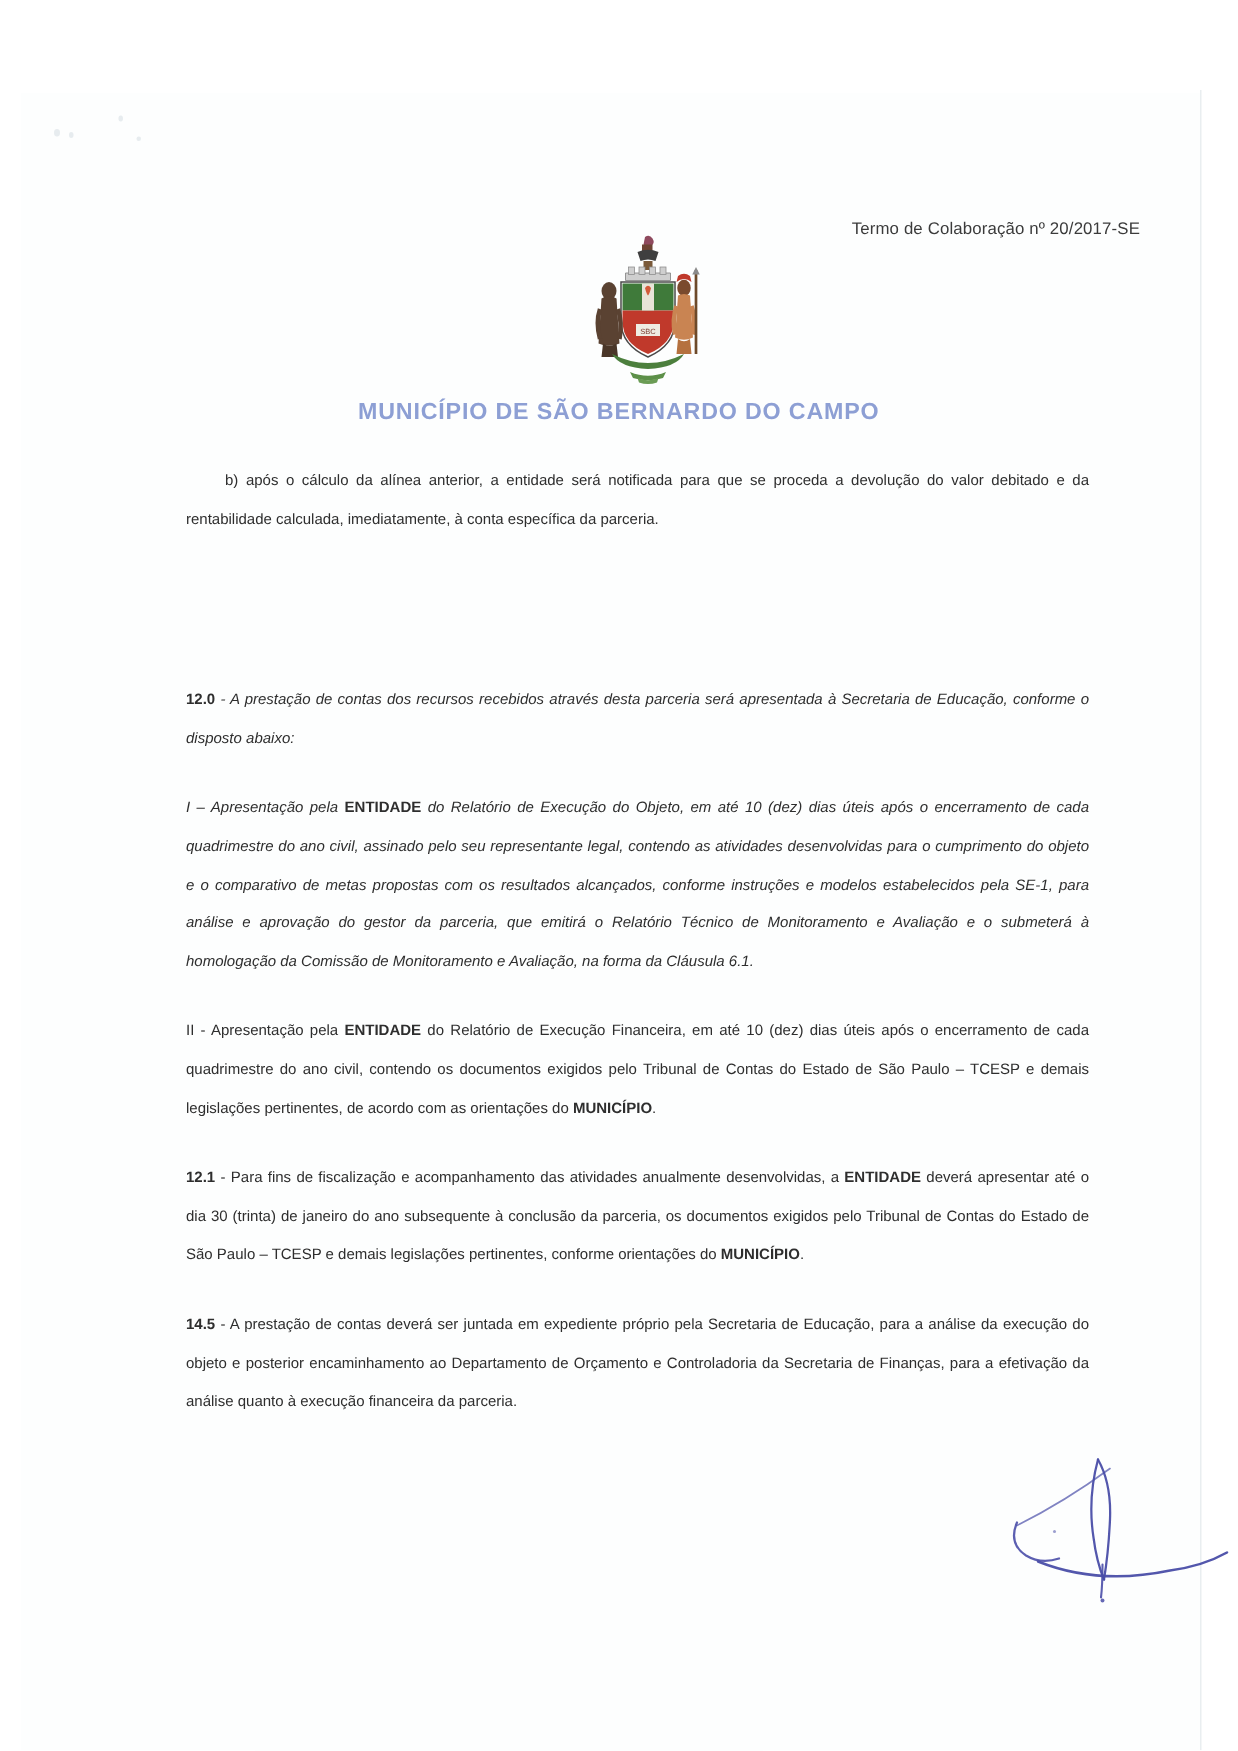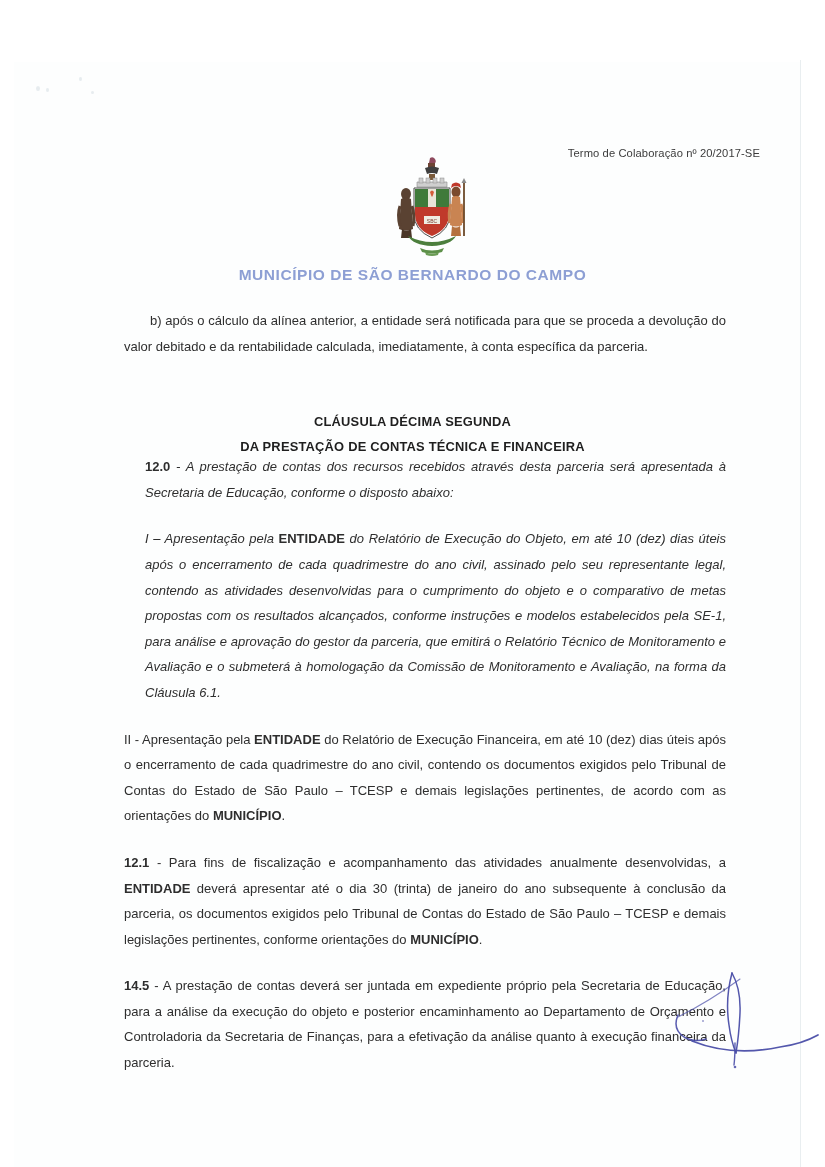--- a/index.html
+++ b/index.html
@@ -87,28 +87,28 @@
 
   
   .body-area {
     position: absolute;
     left: 124px;
     top: 308px;
     width: 602px;
   }
   p.para {
     margin: 0 0 21px 0;
-    font-size: 13px;
+    font-size: 10px;
     line-height: 25.6px;
     color: #2e2e2e;
     text-align: justify;
     text-indent: 0;
   }
   p.para.indent { text-indent: 26px; }
-  p.para.italic { font-style: italic; margin-left: 21px; }
+  p.para.italic { font-style: italic; }
   .b { font-weight: bold; font-style: normal; }
 
   .clause-title {
     position: absolute;
     left: 0;
     top: 409px;
     width: 825px;
     text-align: center;
     font-size: 12.9px;
     font-weight: bold;
@@ -187,24 +187,20 @@
         <path d="M72 22 l-2.5 5 h5 z" fill="#8a8a8a"></path>
 
         <path d="M16 80 q24 12 48 0 q-5 9 -24 10 q-19 -1 -24 -10 z" fill="#4c7f3d"></path>
         <path d="M28 92 q12 5 24 0 l-2 4 q-10 3 -20 0 z" fill="#5d9049"></path>
         <path d="M33 96 q7 3 14 0 l-1 3 q-6 2 -12 0 z" fill="#6b9c55"></path>
       </svg>
     </div>
 
     <div class="municipality">MUNICÍPIO DE SÃO BERNARDO DO CAMPO</div>
 
-    <div class="clause-title">
-      <div>CLÁUSULA DÉCIMA SEGUNDA</div>
-      <div>DA PRESTAÇÃO DE CONTAS TÉCNICA E FINANCEIRA</div>
-    </div>
 
     <div class="body-area">
 
       <p class="para indent">b) após o cálculo da alínea anterior, a entidade será notificada para que se proceda a devolução do valor debitado e da rentabilidade calculada, imediatamente, à conta específica da parceria.</p>
 
       <div style="height:74px;"></div>
 
       <p class="para italic"><span class="b">12.0</span><span> - A prestação de contas dos recursos recebidos através desta parceria será apresentada à Secretaria de Educação, conforme o disposto abaixo:</span></p>
 
       <p class="para italic"><span>I – Apresentação pela </span><span class="b">ENTIDADE</span><span> do Relatório de Execução do Objeto, em até 10 (dez) dias úteis após o encerramento de cada quadrimestre do ano civil, assinado pelo seu representante legal, contendo as atividades desenvolvidas para o cumprimento do objeto e o comparativo de metas propostas com os resultados alcançados, conforme instruções e modelos estabelecidos pela SE-1, para análise e aprovação do gestor da parceria, que emitirá o Relatório Técnico de Monitoramento e Avaliação e o submeterá à homologação da Comissão de Monitoramento e Avaliação, na forma da Cláusula 6.1.</span></p>

